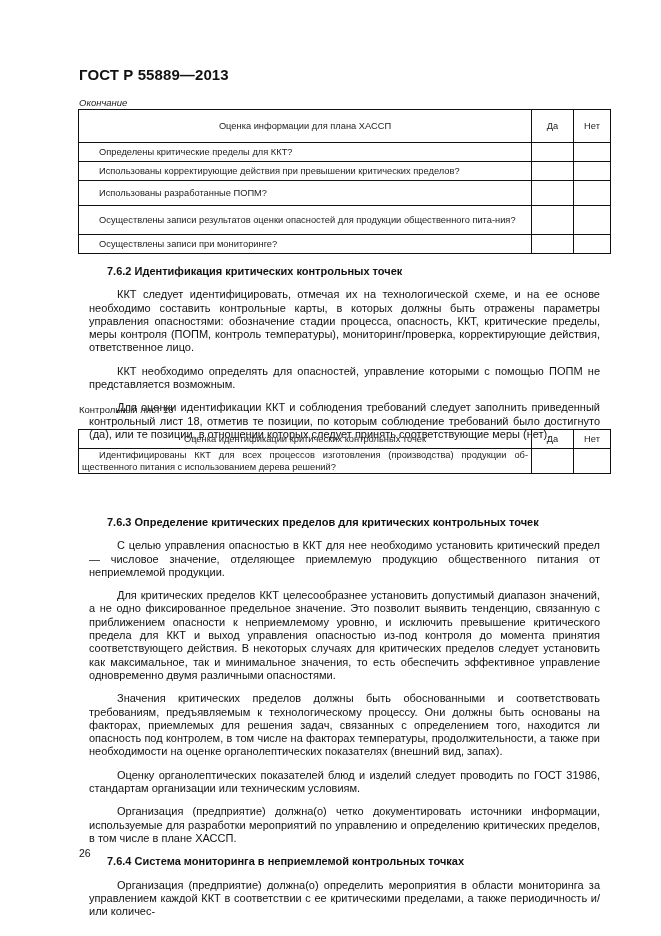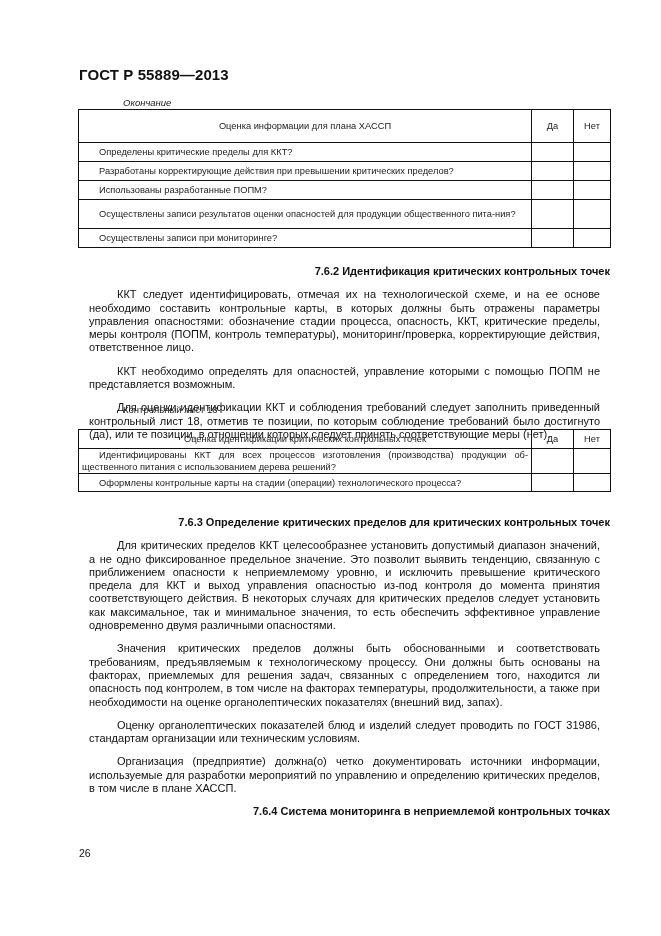--- a/index.html
+++ b/index.html
@@ -6,21 +6,21 @@
     body {
       width: 661px; height: 936px; position: relative; overflow: hidden;
       font-family: "Liberation Sans", sans-serif; color: #111;
     }
     .page { position: absolute; left: 0; top: 0; width: 661px; height: 936px; }
     .doc-header {
       position: absolute; left: 79px; top: 66px;
       font-size: 15px; font-weight: bold; letter-spacing: 0.1px;
     }
     .caption {
-      position: absolute; left: 79px; font-size: 9.5px; color: #222; margin-left: 44px;
+      position: absolute; left: 79px; font-size: 9.5px; color: #222;
     }
     .caption.italic { font-style: italic; }
     table.checklist {
       position: absolute; left: 78px; width: 532px;
       border-collapse: collapse; font-size: 9.3px; color: #222;
       table-layout: fixed;
     }
     table.checklist td, table.checklist th {
       border: 1px solid #111; padding: 0 3px; font-weight: normal;
       vertical-align: middle;
@@ -29,21 +29,21 @@
     table.checklist td.q { text-indent: 17px; line-height: 12px; text-align: justify; margin-left: 7px; }
     col.c-q { width: 453px; }
     col.c-yes { width: 42px; }
     col.c-no { width: 37px; }
     .body-text {
       position: absolute; left: 79px; width: 531px;
       font-size: 11px; line-height: 13.3px; color: #111;
     }
     .body-text p { margin: 10px; text-indent: 28px; text-align: justify; }
     .body-text h3 {
-      margin: 0; font-size: 11px; font-weight: bold; text-indent: 28px; line-height: 13.3px; text-align: right;
+      margin: 0; font-size: 11px; font-weight: bold; text-indent: 28px; line-height: 13.3px;
     }
     .page-number { position: absolute; left: 79px; top: 847px; font-size: 10.5px; text-align: center; }
   </style>
 </head>
 <body>
 
 <div class="page">
 
   <div class="doc-header">ГОСТ Р 55889—2013</div>
 
@@ -60,25 +60,25 @@
       <th>Оценка информации для плана ХАССП</th>
       <th>Да</th>
       <th>Нет</th>
     </tr>
     <tr style="height:19px;">
       <td class="q">Определены критические пределы для ККТ?</td>
       <td></td>
       <td></td>
     </tr>
     <tr style="height:19px;">
-      <td class="q">Разработаны корректирующие действия при превышении критических пределов?</td>
+      <td class="q">Использованы корректирующие действия при превышении критических пределов?</td>
       <td></td>
       <td></td>
     </tr>
-    <tr style="height:19px;">
+    <tr style="height:25px;">
       <td class="q">Использованы разработанные ПОПМ?</td>
       <td></td>
       <td></td>
     </tr>
     <tr style="height:29px;">
       <td class="q">Осуществлены записи результатов оценки опасностей для продукции общественного пита-ния?</td>
       <td></td>
       <td></td>
     </tr>
     <tr style="height:19px;">
@@ -108,31 +108,28 @@
         <tr style="height:19px;">
       <th>Оценка идентификации критических контрольных точек</th>
       <th>Да</th>
       <th>Нет</th>
     </tr>
     <tr style="height:17px;">
       <td class="q">Идентифицированы ККТ для всех процессов изготовления (производства) продукции об-щественного питания с использованием дерева решений?</td>
       <td></td>
       <td></td>
     </tr>
-    <tr style="height:18px;">
-      <td class="q">Оформлены контрольные карты на стадии (операции) технологического процесса?</td>
-      <td></td>
-      <td></td>
-    </tr>
   </tbody>
     </table>
 
   <div class="body-text" style="top:516px;">
     <h3>7.6.3 Определение критических пределов для критических контрольных точек</h3>
+    <p>С целью управления опасностью в ККТ для нее необходимо установить критический предел — числовое значение, отделяющее приемлемую продукцию общественного питания от неприемлемой продукции.</p>
     <p>Для критических пределов ККТ целесообразнее установить допустимый диапазон значений, а не одно фиксированное предельное значение. Это позволит выявить тенденцию, связанную с приближением опасности к неприемлемому уровню, и исключить превышение критического предела для ККТ и выход управления опасностью из-под контроля до момента принятия соответствующего действия. В некоторых случаях для критических пределов следует установить как максимальное, так и минимальное значения, то есть обеспечить эффективное управление одновременно двумя различными опасностями.</p>
     <p>Значения критических пределов должны быть обоснованными и соответствовать требованиям, предъявляемым к технологическому процессу. Они должны быть основаны на факторах, приемлемых для решения задач, связанных с определением того, находится ли опасность под контролем, в том числе на факторах температуры, продолжительности, а также при необходимости на оценке органолептических показателях (внешний вид, запах).</p>
     <p>Оценку органолептических показателей блюд и изделий следует проводить по ГОСТ 31986, стандартам организации или техническим условиям.</p>
     <p>Организация (предприятие) должна(о) четко документировать источники информации, используемые для разработки мероприятий по управлению и определению критических пределов, в том числе в плане ХАССП.</p>
     <h3>7.6.4 Система мониторинга в неприемлемой контрольных точках</h3>
+    <p>Организация (предприятие) должна(о) определить мероприятия в области мониторинга за управлением каждой ККТ в соответствии с ее критическими пределами, а также периодичность и/или количес-</p>
   </div>
 
   <div class="page-number">26</div>
 </div>
 
 </body></html>

